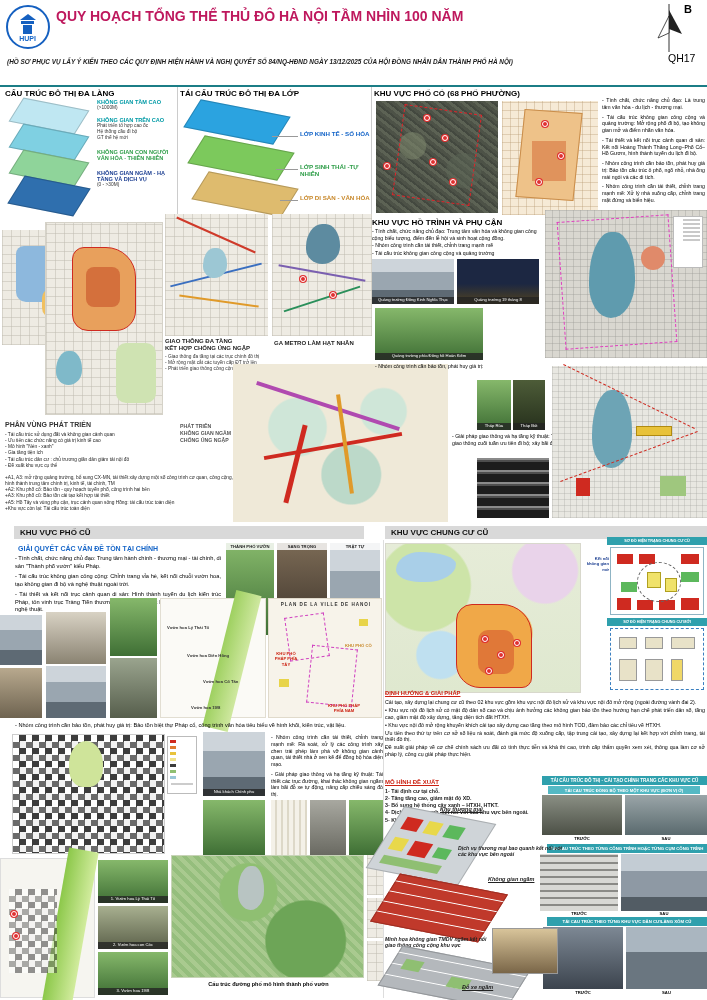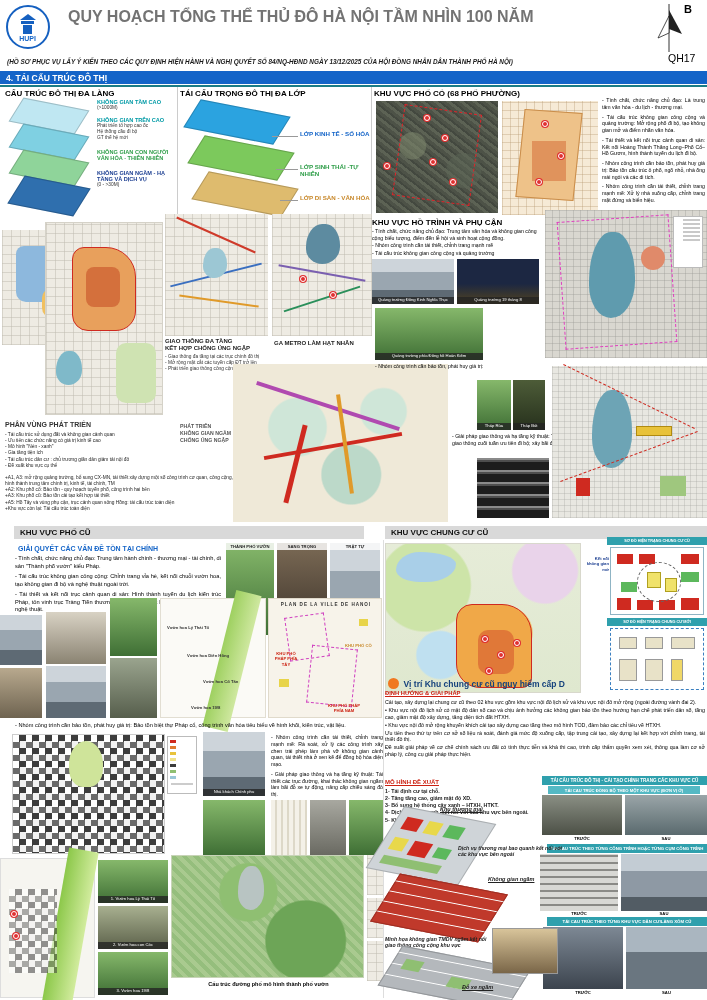--- a/index.html
+++ b/index.html
@@ -47,30 +47,29 @@
 <body>
 
 <div class="poster">
 
   <div class="a" style="left:6px;top:5px;width:44px;height:44px;border:2.5px solid #1560c0;border-radius:50%;background:#fff">
     <div class="a" style="left:12px;top:7px;width:0;height:0;border-left:8px solid transparent;border-right:8px solid transparent;border-bottom:6px solid #1560c0"></div>
     <div class="a" style="left:13px;top:14px;width:13px;height:3px;background:#1560c0"></div>
     <div class="a" style="left:15px;top:18px;width:9px;height:9px;background:#1560c0"></div>
     <div class="a b c-blue" style="left:0;top:28px;width:39px;text-align:center;font-size:7px">HUPI</div>
   </div>
-  <div class="a b" style="left:68px;top:8px;width:580px;font-size:16px;color:#737373">QUY HOẠCH TỔNG THỂ THỦ ĐÔ HÀ NỘI TẦM NHÌN 100 NĂM</div>
+  <div class="a b" style="left:56px;top:8px;width:580px;font-size:14px;color:#be185d">QUY HOẠCH TỔNG THỂ THỦ ĐÔ HÀ NỘI TẦM NHÌN 100 NĂM</div>
   <div class="a b i" style="left:7px;top:58px;width:648px;font-size:6.4px;color:#1a1a1a">(HỒ SƠ PHỤC VỤ LẤY Ý KIẾN THEO CÁC QUY ĐỊNH HIỆN HÀNH VÀ NGHỊ QUYẾT SỐ 84/NQ-HĐND NGÀY 13/12/2025 CỦA HỘI ĐỒNG NHÂN DÂN THÀNH PHỐ HÀ NỘI)</div>
   <svg class="a" style="left:652px;top:2px" width="38" height="52" viewBox="0 0 38 52">
     <line x1="17" y1="2" x2="17" y2="50" stroke="#333" stroke-width="1"></line>
     <path d="M17 8 L30 32 L17 27 Z" fill="#222"></path>
     <path d="M17 14 L6 36 L17 31 Z" fill="#fff" stroke="#222" stroke-width="0.8"></path>
   </svg>
   <div class="a b" style="left:684px;top:3px;font-size:11px">B</div>
   <div class="a" style="left:668px;top:52px;font-size:10.5px">QH17</div>
-  <div class="a bar-blue b" style="left:0;top:71px;width:707px;height:13px;font-size:8.5px">4. TÁI CẤU TRÚC ĐÔ THỊ</div>
   <div class="a" style="left:0;top:85px;width:707px;height:1.5px;background:#1b7d86"></div>
   <div class="a" style="left:177px;top:87px;width:1px;height:128px;background:#ccc"></div>
   <div class="a" style="left:371px;top:87px;width:1px;height:128px;background:#ccc"></div>
 
   <div class="a b f8" style="left:5px;top:89px;width:170px">CẤU TRÚC ĐÔ THỊ ĐA LÀNG</div>
   <div class="a" style="left:8px;top:102px;width:88px;height:112px">
     <div class="a layer" style="left:8px;top:2px;width:66px;height:24px;background:#bfe7f2"></div>
     <div class="a layer" style="left:8px;top:28px;width:66px;height:24px;background:#7fd0e2"></div>
     <div class="a layer" style="left:8px;top:54px;width:66px;height:24px;background:#8fd49a"></div>
     <div class="a layer" style="left:8px;top:80px;width:66px;height:28px;background:#2f6fae"></div>
@@ -80,21 +79,21 @@
     <div class="f48" style="color:#333">(&gt;1000M)</div>
     <div class="b c-teal" style="font-size:5.6px;margin-top:6px">KHÔNG GIAN TRÊN CAO</div>
     <div class="f48" style="color:#333">Phát triển tổ hợp cao ốc</div>
     <div class="f48" style="color:#333">Hệ thống cầu đi bộ</div>
     <div class="f48" style="color:#333">GT thế hệ mới</div>
     <div class="b c-green" style="font-size:5.6px;margin-top:7px">KHÔNG GIAN CON NGƯỜI VĂN HÓA - THIÊN NHIÊN</div>
     <div class="b c-navy" style="font-size:5.6px;margin-top:9px">KHÔNG GIAN NGẦM - HẠ TẦNG VÀ DỊCH VỤ</div>
     <div class="f48" style="color:#333">(0 - &gt;30M)</div>
   </div>
 
-  <div class="a b f8" style="left:180px;top:89px;width:190px">TÁI CẤU TRỌNG ĐÔ THỊ ĐA LỚP</div>
+  <div class="a b f8" style="left:180px;top:89px;width:190px">TÁI CẤU TRÚC ĐÔ THỊ ĐA LỚP</div>
   <div class="a" style="left:190px;top:104px;width:112px;height:110px">
     <div class="a layer" style="left:2px;top:4px;width:90px;height:28px;background:#2ba3e0"></div>
     <div class="a layer" style="left:6px;top:40px;width:90px;height:28px;background:#7cc95c"></div>
     <div class="a layer" style="left:10px;top:76px;width:90px;height:28px;background:#debb6e"></div>
   </div>
   <div class="a" style="left:272px;top:136px;width:26px;height:1px;background:#999"></div>
   <div class="a" style="left:276px;top:169px;width:22px;height:1px;background:#999"></div>
   <div class="a" style="left:280px;top:200px;width:18px;height:1px;background:#999"></div>
   <div class="a b c-blue" style="left:300px;top:130px;width:70px;font-size:6.2px">LỚP KINH TẾ - SỐ HÓA</div>
   <div class="a b c-green" style="left:300px;top:163px;width:70px;font-size:6.2px">LỚP SINH THÁI -TỰ NHIÊN</div>
@@ -355,24 +354,20 @@
   <div class="a tbar" style="left:607px;top:618px;width:100px;height:8px;font-size:3.8px">SƠ ĐỒ HIỆN TRẠNG CHUNG CƯ MỚI</div>
   <div class="a" style="left:610px;top:628px;width:94px;height:62px;background:#fff;border:1px dashed #3a7fc0">
     <div class="a" style="left:8px;top:8px;width:18px;height:12px;background:#e8e2c8;border:1px solid #999"></div>
     <div class="a" style="left:34px;top:8px;width:18px;height:12px;background:#e8e2c8;border:1px solid #999"></div>
     <div class="a" style="left:60px;top:8px;width:24px;height:12px;background:#e8e2c8;border:1px solid #999"></div>
     <div class="a" style="left:8px;top:30px;width:18px;height:22px;background:#e8e2c8;border:1px solid #999"></div>
     <div class="a" style="left:34px;top:30px;width:18px;height:22px;background:#e8e2c8;border:1px solid #999"></div>
     <div class="a" style="left:60px;top:30px;width:12px;height:22px;background:#f0d868;border:1px solid #999"></div>
   </div>
 
-  <div class="a" style="left:388px;top:674px;width:290px;height:14px">
-    <span style="display:inline-block;width:11px;height:11px;border-radius:50%;background:#f07820;vertical-align:middle"></span>
-    <span class="b" style="font-size:8.5px;color:#15427c;vertical-align:middle">Vị trí Khu chung cư cũ nguy hiểm cấp D</span>
-  </div>
   <div class="a b c-red u" style="left:385px;top:690px;font-size:5.8px">ĐỊNH HƯỚNG &amp; GIẢI PHÁP</div>
   <div class="a" style="left:385px;top:699px;width:320px;font-size:5.3px;line-height:1.3;text-align:justify">
     <p style="margin-bottom:1px">Cải tạo, xây dựng lại chung cư cũ theo 02 khu vực gồm khu vực nội đô lịch sử và khu vực nội đô mở rộng (ngoài đường vành đai 2).</p>
     <p style="margin-bottom:1px">• Khu vực nội đô lịch sử có mật độ dân số cao và chịu ảnh hưởng các không gian bảo tồn theo hướng hạn chế phát triển dân số, tầng cao, giảm mật độ xây dựng, tăng diện tích đất HTXH.</p>
     <p style="margin-bottom:1px">• Khu vực nội đô mở rộng khuyến khích cải tạo xây dựng cao tầng theo mô hình TOD, đảm bảo các chỉ tiêu về HTXH.</p>
     <p style="margin-bottom:1px">Ưu tiên theo thứ tự trên cơ sở số liệu rà soát, đánh giá mức độ xuống cấp, tập trung cải tạo, xây dựng lại kết hợp với chỉnh trang, tái thiết đô thị.</p>
     <p style="margin-bottom:0">Đề xuất giải pháp về cơ chế chính sách ưu đãi có tính thực tiễn và khả thi cao, trình cấp thẩm quyền xem xét, thông qua làm cơ sở pháp lý, công cụ giải pháp thực hiện.</p>
   </div>
   <div class="a b c-red u" style="left:385px;top:779px;font-size:6px">MÔ HÌNH ĐỀ XUẤT</div>
   <div class="a b" style="left:385px;top:788px;width:150px;font-size:5.3px;line-height:1.35;color:#222">

